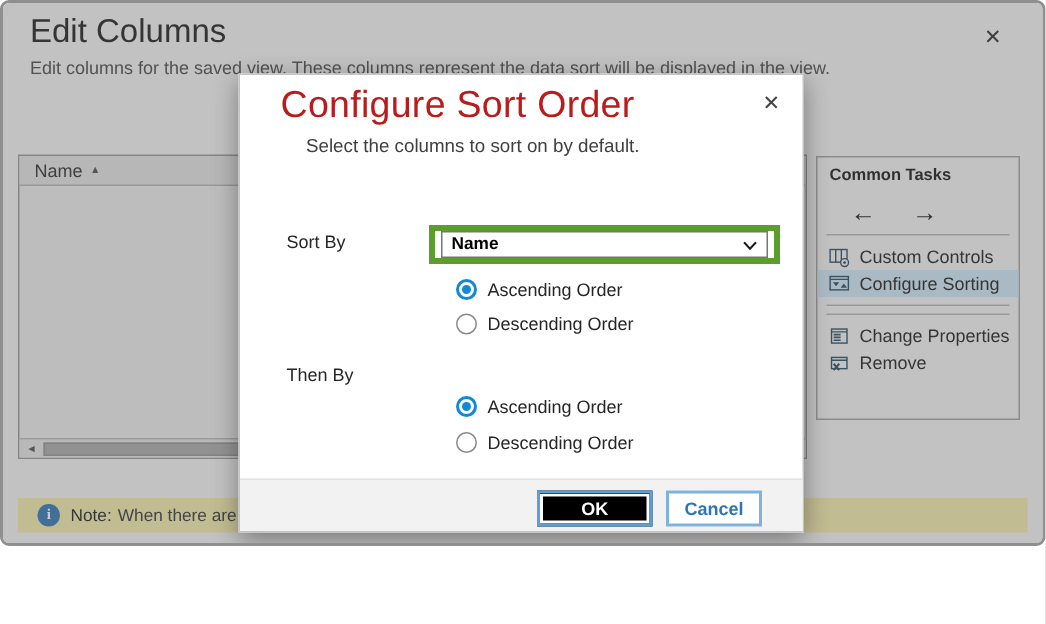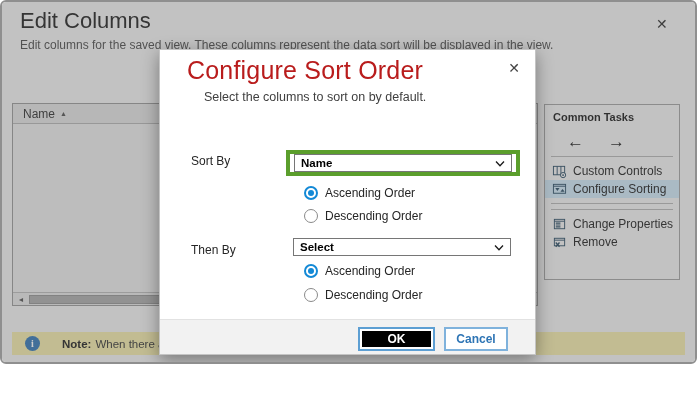--- a/index.html
+++ b/index.html
@@ -35,21 +35,21 @@
   .ct-item.active{background:var(--task-highlight,#cde4f3);}
   .ct-item svg{flex:0 0 auto;}
   .ct-label{white-space:nowrap;}
 
   
   .note-bar{position:absolute;left:10px;right:10px;top:330px;height:23px;
             background:var(--note-bg,#efe7ab);display:flex;align-items:center;font-size:11.5px;color:#3a3a3a;}
   .info-icon{width:15px;height:15px;border-radius:50%;background:#3879b5;color:#fff;margin:0 7px 0 13px;
              display:flex;align-items:center;justify-content:center;font-size:10px;font-weight:bold;
              font-family:"Liberation Serif",serif;}
-  .note-label{font-weight:bold;margin-right:4px;color:#262626;margin-left:15px;}
+  .note-label{font-weight:normal;margin-right:4px;color:#262626;}
 
   
   .pg-btn{position:absolute;top:369px;height:26px;font-size:13px;cursor:pointer;
           font-family:"Liberation Sans",sans-serif;}
   .pg-ok{left:525px;width:78px;background:#2b2b2b;color:#fff;border:1px solid #5a86ab;}
   .pg-cancel{left:610px;width:66px;background:transparent;color:#1e6bb8;border:1px solid #2e75b5;}
 
   
   .overlay{position:absolute;inset:0;background:rgba(90,90,90,0.30);z-index:5;}
 
@@ -198,26 +198,20 @@
     <div class="radio-row rr1">
       <span class="radio selected"></span>
       <span>Ascending Order</span>
     </div>
     <div class="radio-row rr2">
       <span class="radio unselected"></span>
       <span>Descending Order</span>
     </div>
 
     <div class="dlg-label lbl-thenby">Then By</div>
-    <div class="dropdown dd-thenby">
-      <span>Select</span>
-      <svg class="chev" width="10" height="6" viewBox="0 0 10 6">
-        <path d="M1 0.5 L5 4.8 L9 0.5" fill="none" stroke="#1a1a1a" stroke-width="1.3"></path>
-      </svg>
-    </div>
 
     <div class="radio-row rr3">
       <span class="radio selected"></span>
       <span>Ascending Order</span>
     </div>
     <div class="radio-row rr4">
       <span class="radio unselected"></span>
       <span>Descending Order</span>
     </div>
 

